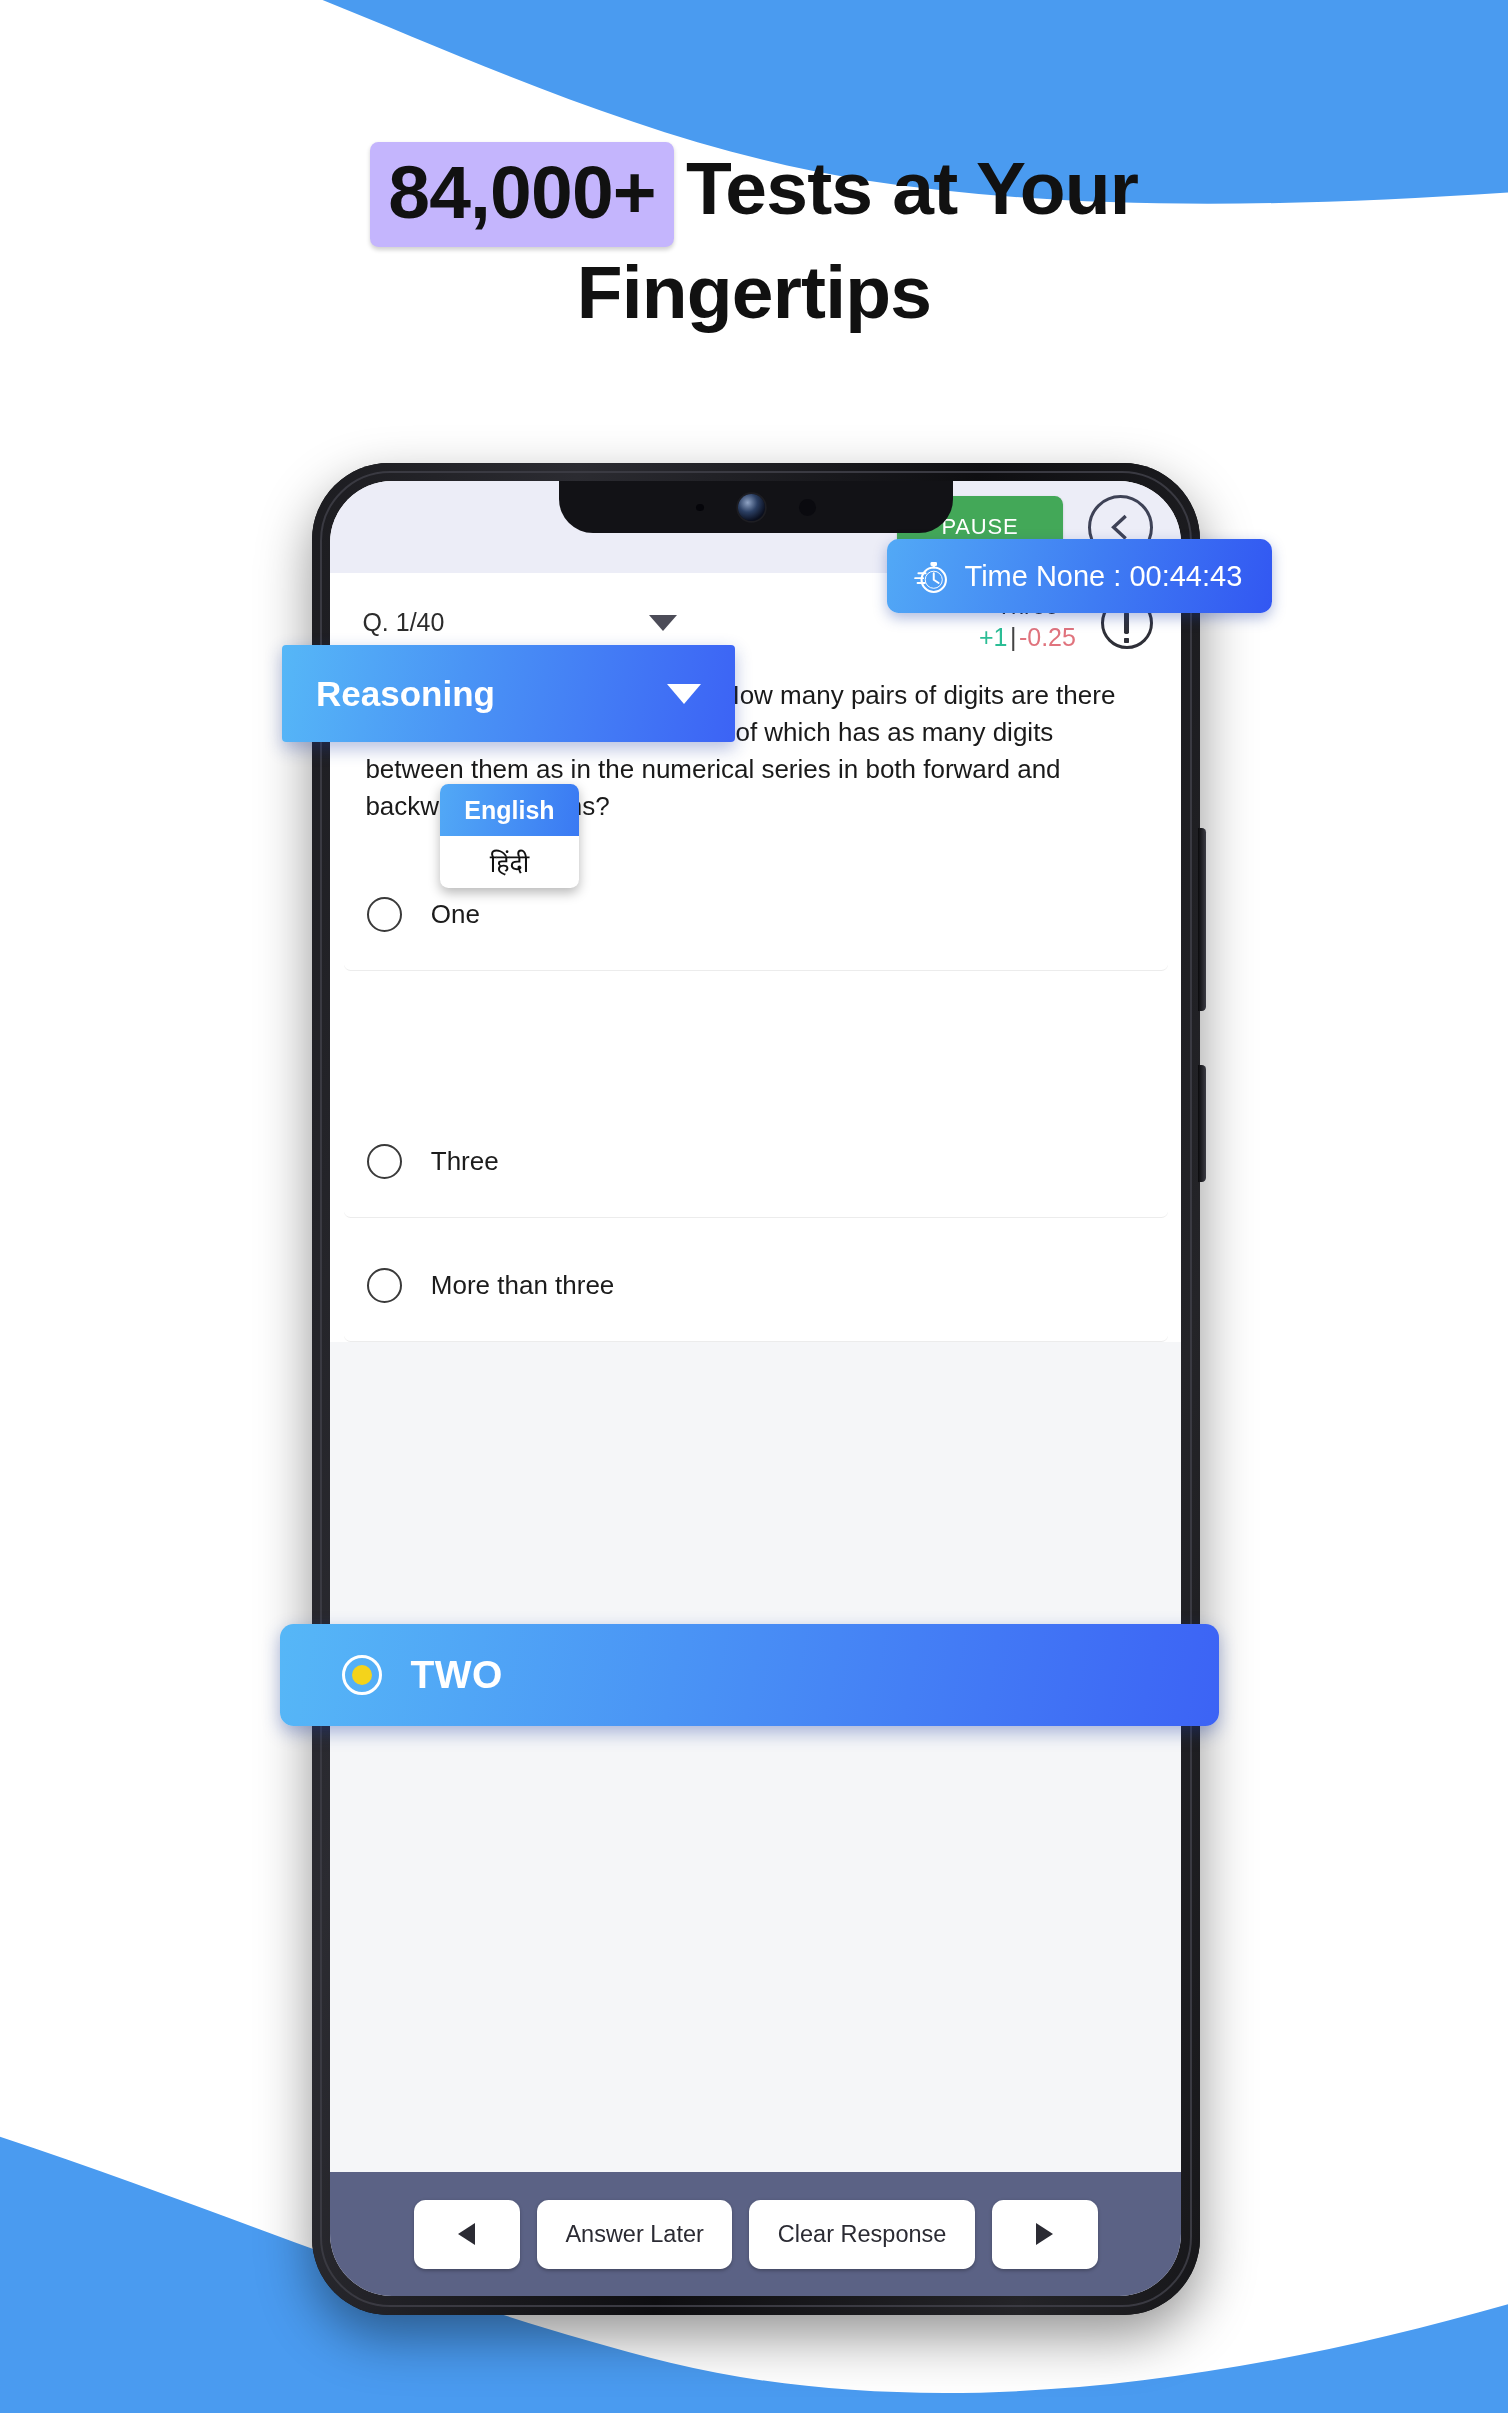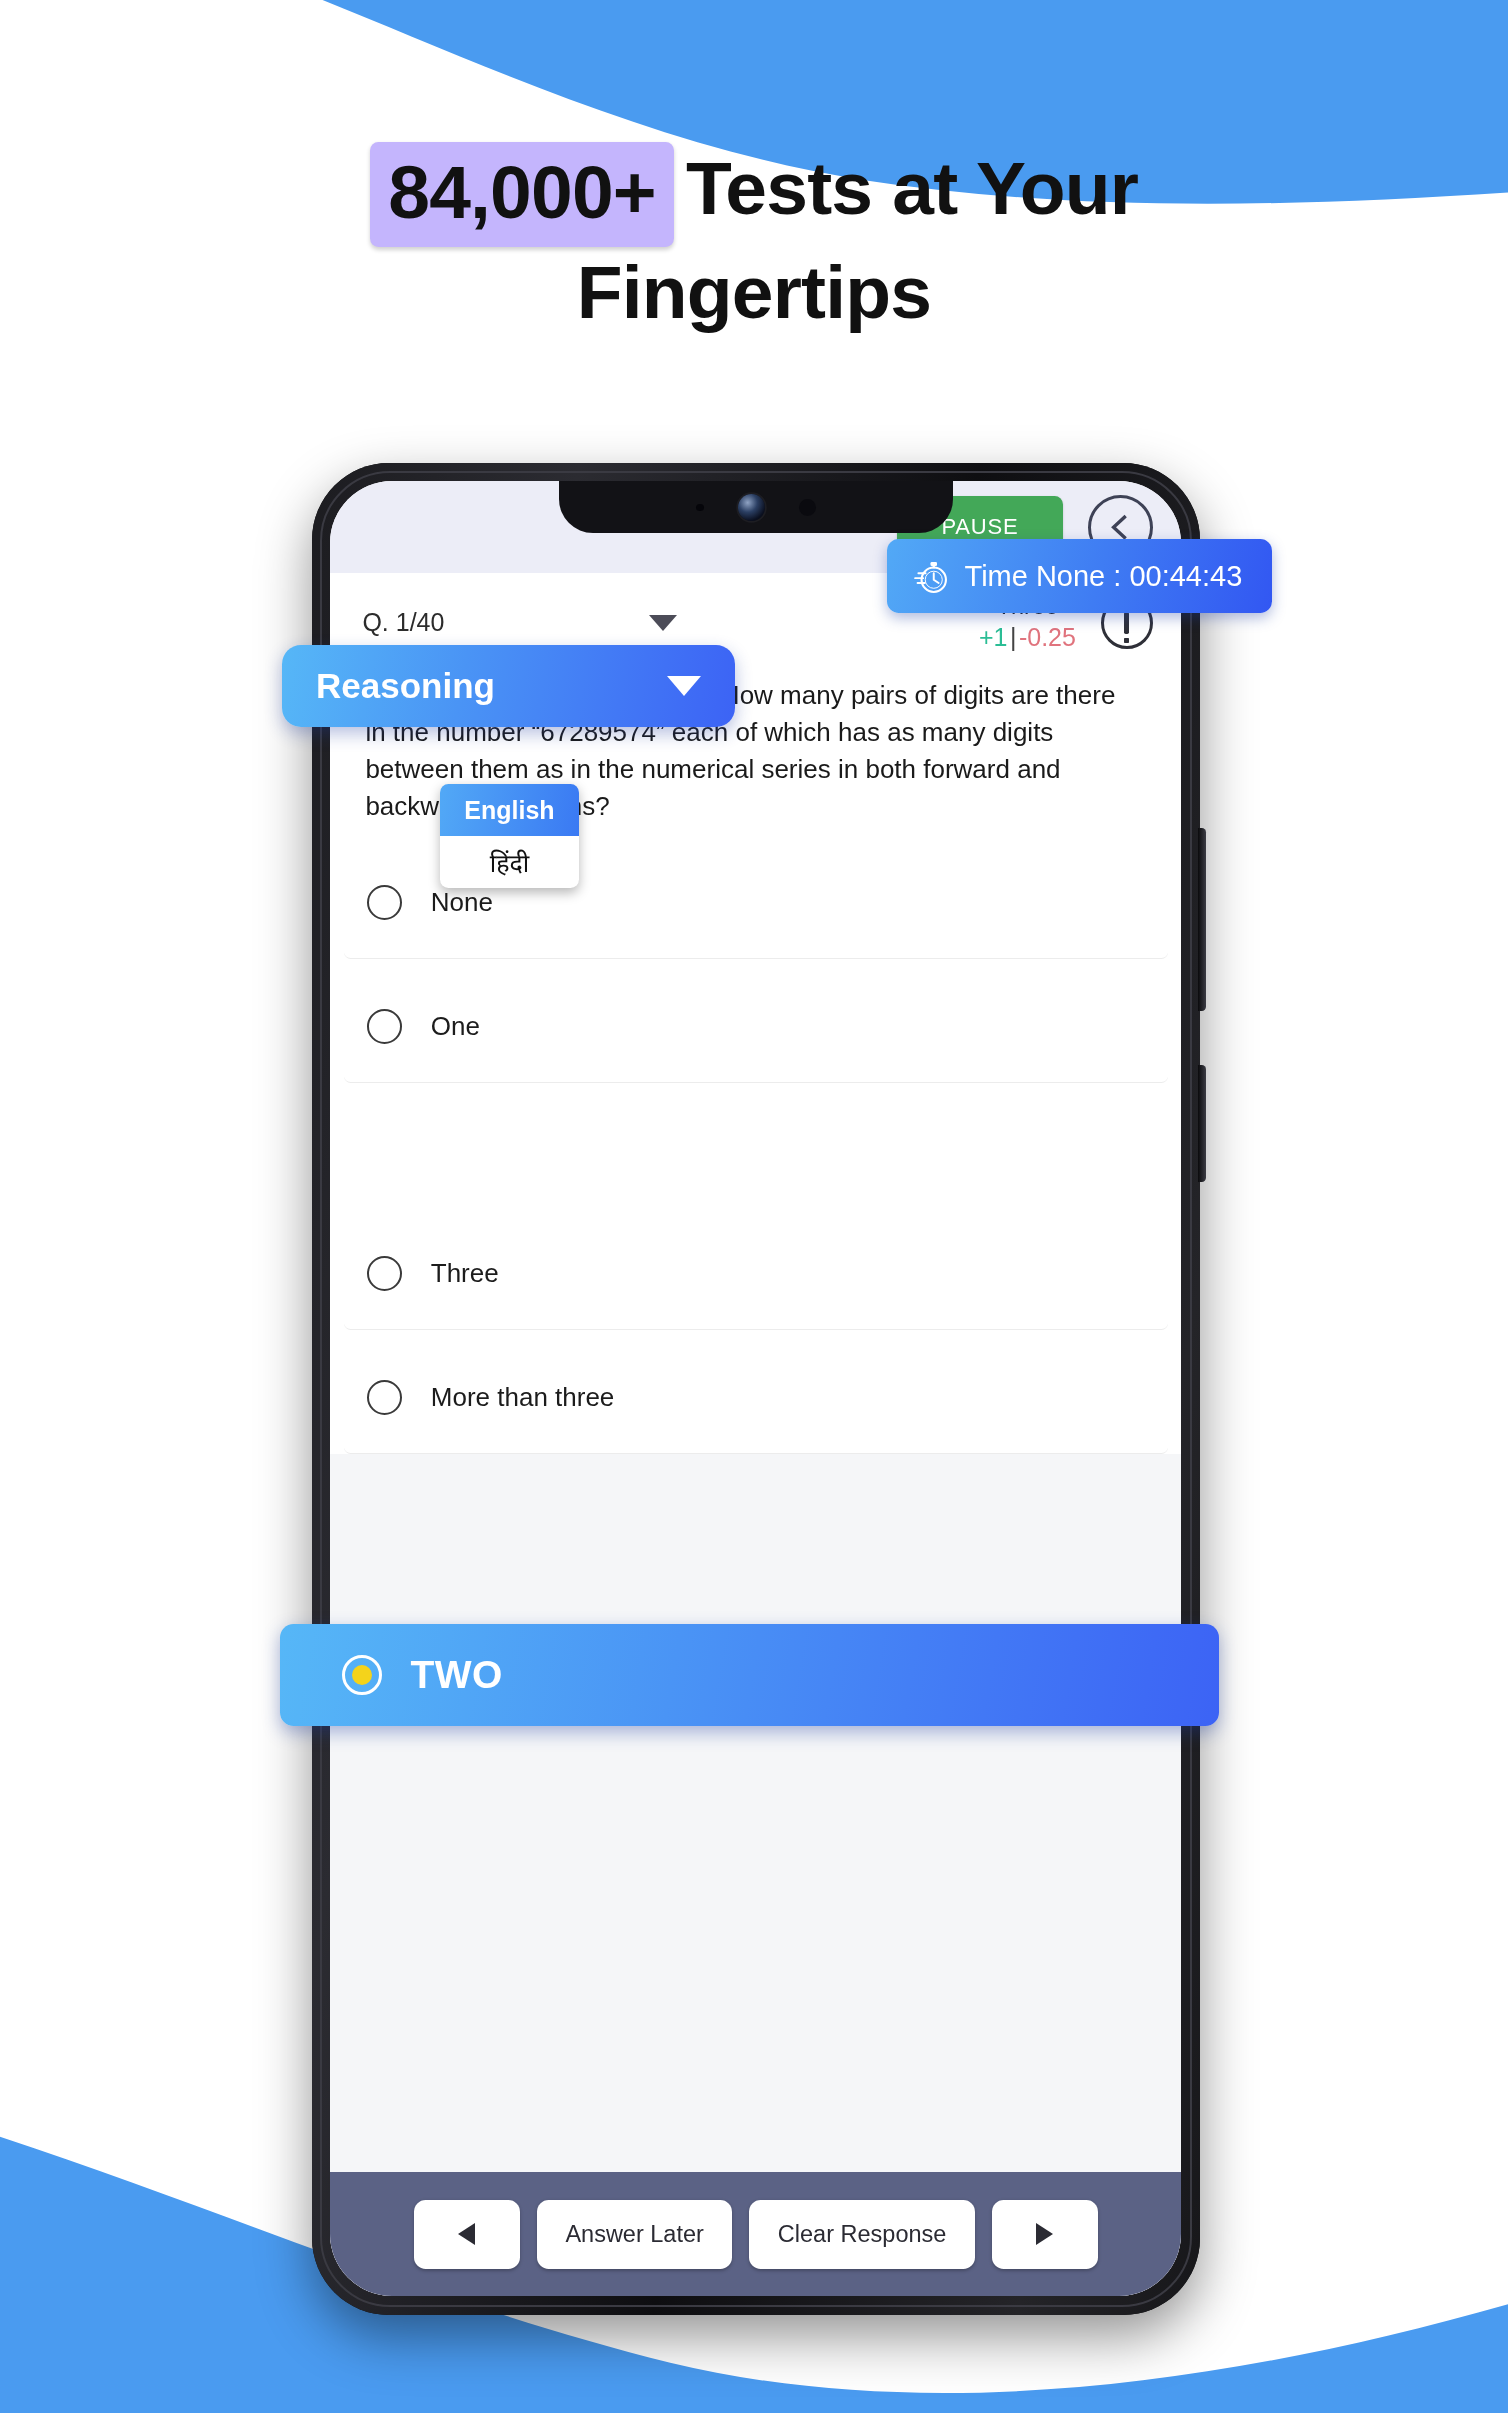--- a/index.html
+++ b/index.html
@@ -309,22 +309,22 @@
     padding-left:23.5px;
     color:#ffffff;
     font-size:29px;
     box-shadow:0 5px 13.4px rgba(30,60,160,.35);
     z-index:60;
   }
 
   .subject-pill {
     position:absolute;
     left:282px; top:645px;
-    width:453px; height:82px;
-    border-radius:19px;
+    width:453px; height:97px;
+    border-radius:4px;
     background:linear-gradient(100deg,#56b7f7 0%,#4a94f5 40%,#3c63f5 100%);
     display:flex;
     align-items:center;
     justify-content:space-between;
     padding:0 34px 0 34px;
     box-shadow:0 6.7px 17px rgba(30,60,160,.32);
     z-index:60;
   }
   .subject-text { color:#ffffff; font-size:35px; font-weight:bold; }
   .caret-white {
@@ -412,24 +412,20 @@
           </div>
         </div>
         <div class="info-circle">
           <span class="info-bang"></span>
         </div>
       </div>
 
       <div class="q-text">According to numerical series, How many pairs of digits are there in the number “67289574” each of which has as many digits between them as in the numerical series in both forward and backward directions?</div>
 
       <div class="options">
-        <div class="option-row">
-          <span class="radio-ring"></span>
-          <span class="option-label">None</span>
-        </div>
         <div class="option-gap"></div>
         <div class="option-row">
           <span class="radio-ring"></span>
           <span class="option-label">One</span>
         </div>
         <div class="option-gap"></div>
 
         <div style="height:112px"></div>
         <div class="option-gap"></div>
         <div class="option-row">

